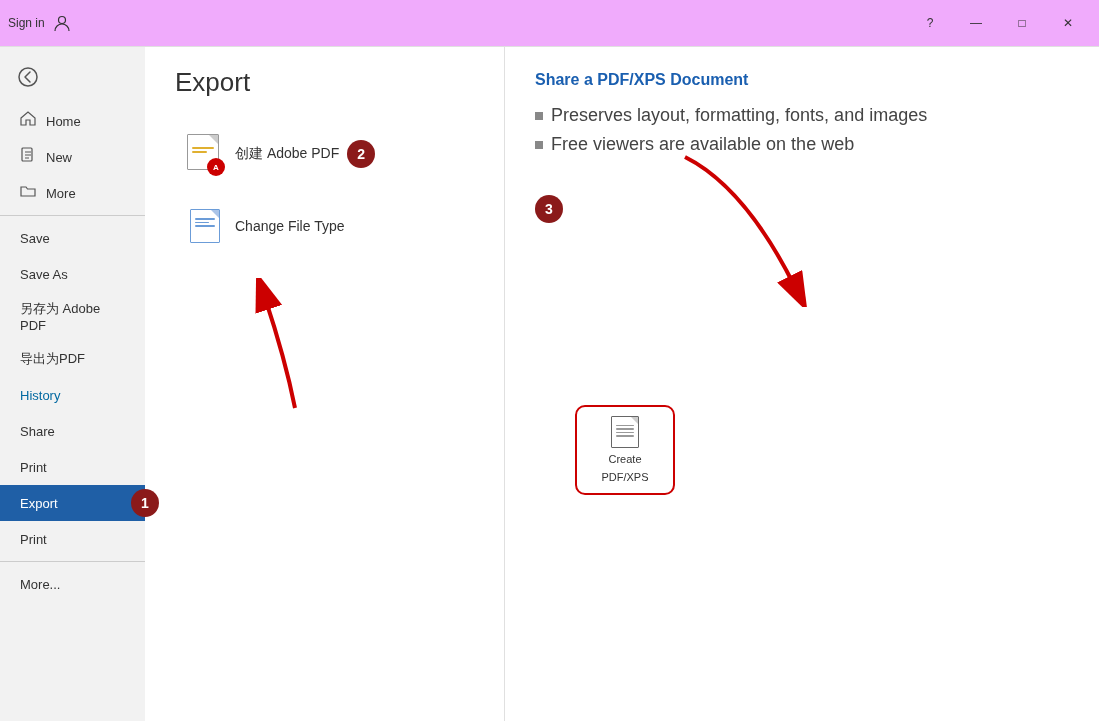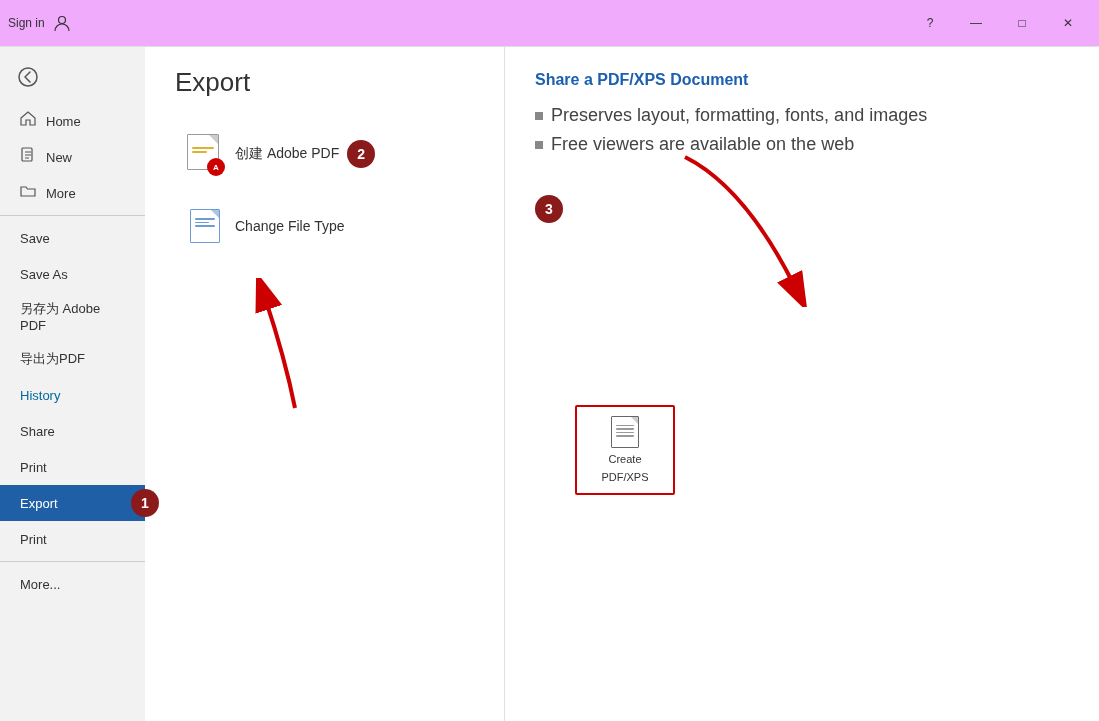--- a/index.html
+++ b/index.html
@@ -157,21 +157,21 @@
       left: 40px;
       width: 100px; height: 90px;
       border: 2px solid #c00;
       background: #fff;
       display: flex;
       flex-direction: column;
       align-items: center;
       justify-content: center;
       cursor: pointer;
       gap: 4px;
-      border-radius: 2px;
+      border-radius: 10px;
     }
     .create-pdf-btn-text {
       font-size: 11px;
       color: #333;
       text-align: center;
       line-height: 1.3;
     }
 
     
     .step-badge {

